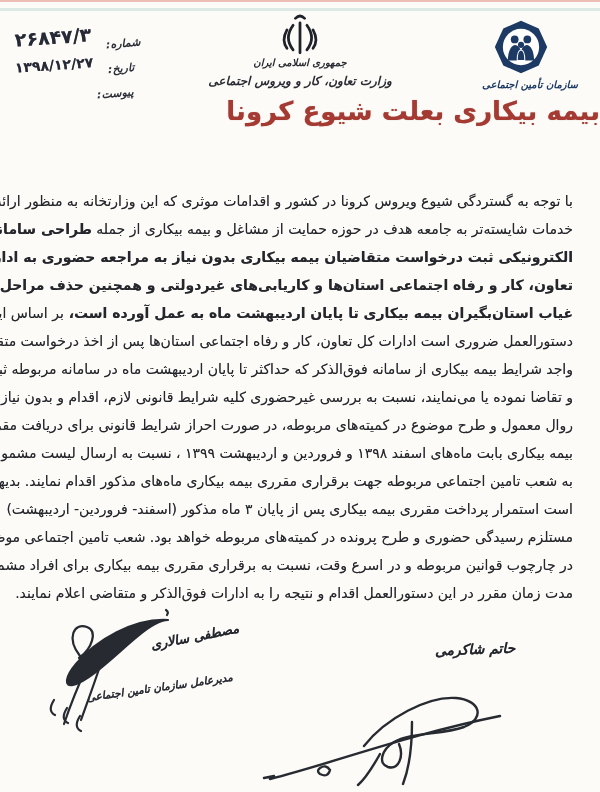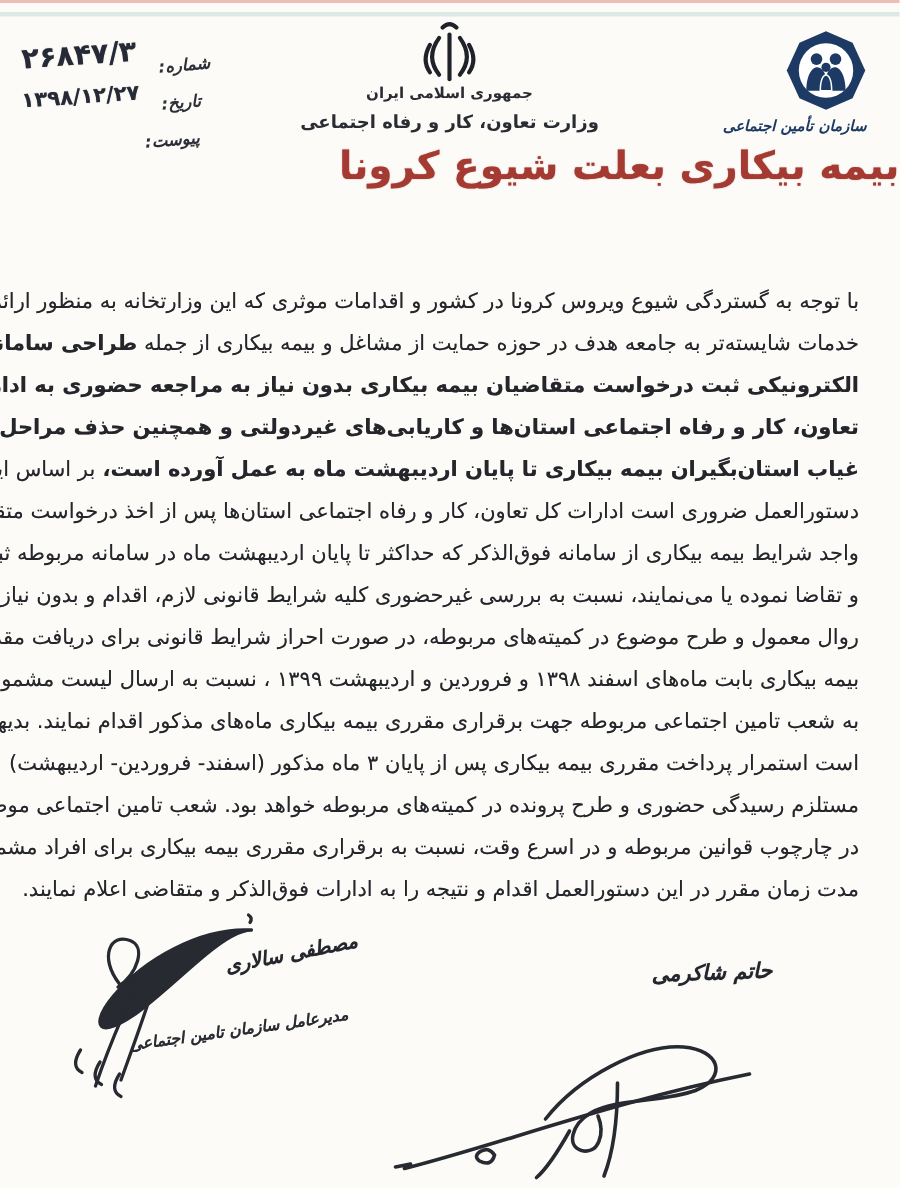--- a/index.html
+++ b/index.html
@@ -25,25 +25,25 @@
   .hand{
     position:absolute;font-weight:700;color:#262a36;
     transform:rotate(-4deg);white-space:nowrap;letter-spacing:1px;
     text-shadow:0 0 .6px rgba(20,24,40,.55);
   }
   .hand.num{left:4px;top:26px;width:98px;font-size:19px;text-align:center;}
   .hand.date{left:4px;top:57px;width:100px;font-size:14px;text-align:center;}
 
   .emblem{position:absolute;left:276px;top:13px;width:48px;height:46px;color:#20222a;}
   .gov-line{position:absolute;left:150px;width:300px;text-align:center;
-    font-weight:700;color:#2a2c33;}
+    font-style:italic;font-weight:700;color:#2a2c33;}
   .gov-line.l1{top:57px;font-size:10px;}
   .gov-line.l2{top:74px;font-size:12px;}
 
-  .sso{position:absolute;left:auto;right:22px;top:20px;width:84px;text-align:right;}
+  .sso{position:absolute;left:auto;right:22px;top:20px;width:84px;text-align:left;}
   .sso svg{width:54px;height:54px;color:var(--logo-navy,#1c3a63);}
   .sso-caption{margin-top:1px;font-size:10px;font-weight:700;font-style:italic;
     color:var(--logo-navy,#1c3a63);white-space:nowrap;}
 
   
   .title{
     position:absolute;top:96px;left:0;right:0;text-align:right;
     font-size:26px;font-weight:700;color:var(--title-red,#a53a32);
     text-shadow:0 0 .8px rgba(130,40,35,.6);
   }
@@ -91,21 +91,21 @@
         <path d="M24 7 q6 -6 12 0"></path>
         <path d="M30 13 V46 L30 52"></path>
         <path d="M21 16 C13 27 13 38 21 48"></path>
         <path d="M39 16 C47 27 47 38 39 48"></path>
         <path d="M13 22 C8 31 8 39 13 46"></path>
         <path d="M47 22 C52 31 52 39 47 46"></path>
       </g>
     </svg>
   </div>
   <div class="gov-line l1">جمهوری اسلامی ایران</div>
-  <div class="gov-line l2">وزارت تعاون، کار و رفاه اجتماعی</div>
+  <div class="gov-line l2">وزارت تعاون، کار و ویروس اجتماعی</div>
 
   <div class="sso">
     <svg viewBox="0 0 64 64">
       <path d="M32 1 L53 10 L63 32 L53 54 L32 63 L11 54 L1 32 L11 10 Z" fill="currentColor"></path>
       <circle cx="32" cy="32" r="21.5" fill="#fff"></circle>
       <circle cx="24.5" cy="23" r="4.6" fill="currentColor"></circle>
       <circle cx="39.5" cy="23" r="4.6" fill="currentColor"></circle>
       <circle cx="32" cy="29.5" r="3.6" fill="currentColor"></circle>
       <path d="M16.5 48 C16.5 35 21.5 29.5 25 29.5 C28 29.5 31.5 33 32 38 C32.5 33 36 29.5 39 29.5 C42.5 29.5 47.5 35 47.5 48 Z" fill="currentColor"></path>
       <path d="M27.5 48 C27.5 40 29.5 35.5 32 35.5 C34.5 35.5 36.5 40 36.5 48 Z" fill="currentColor" stroke="#fff" stroke-width="1.2"></path>

